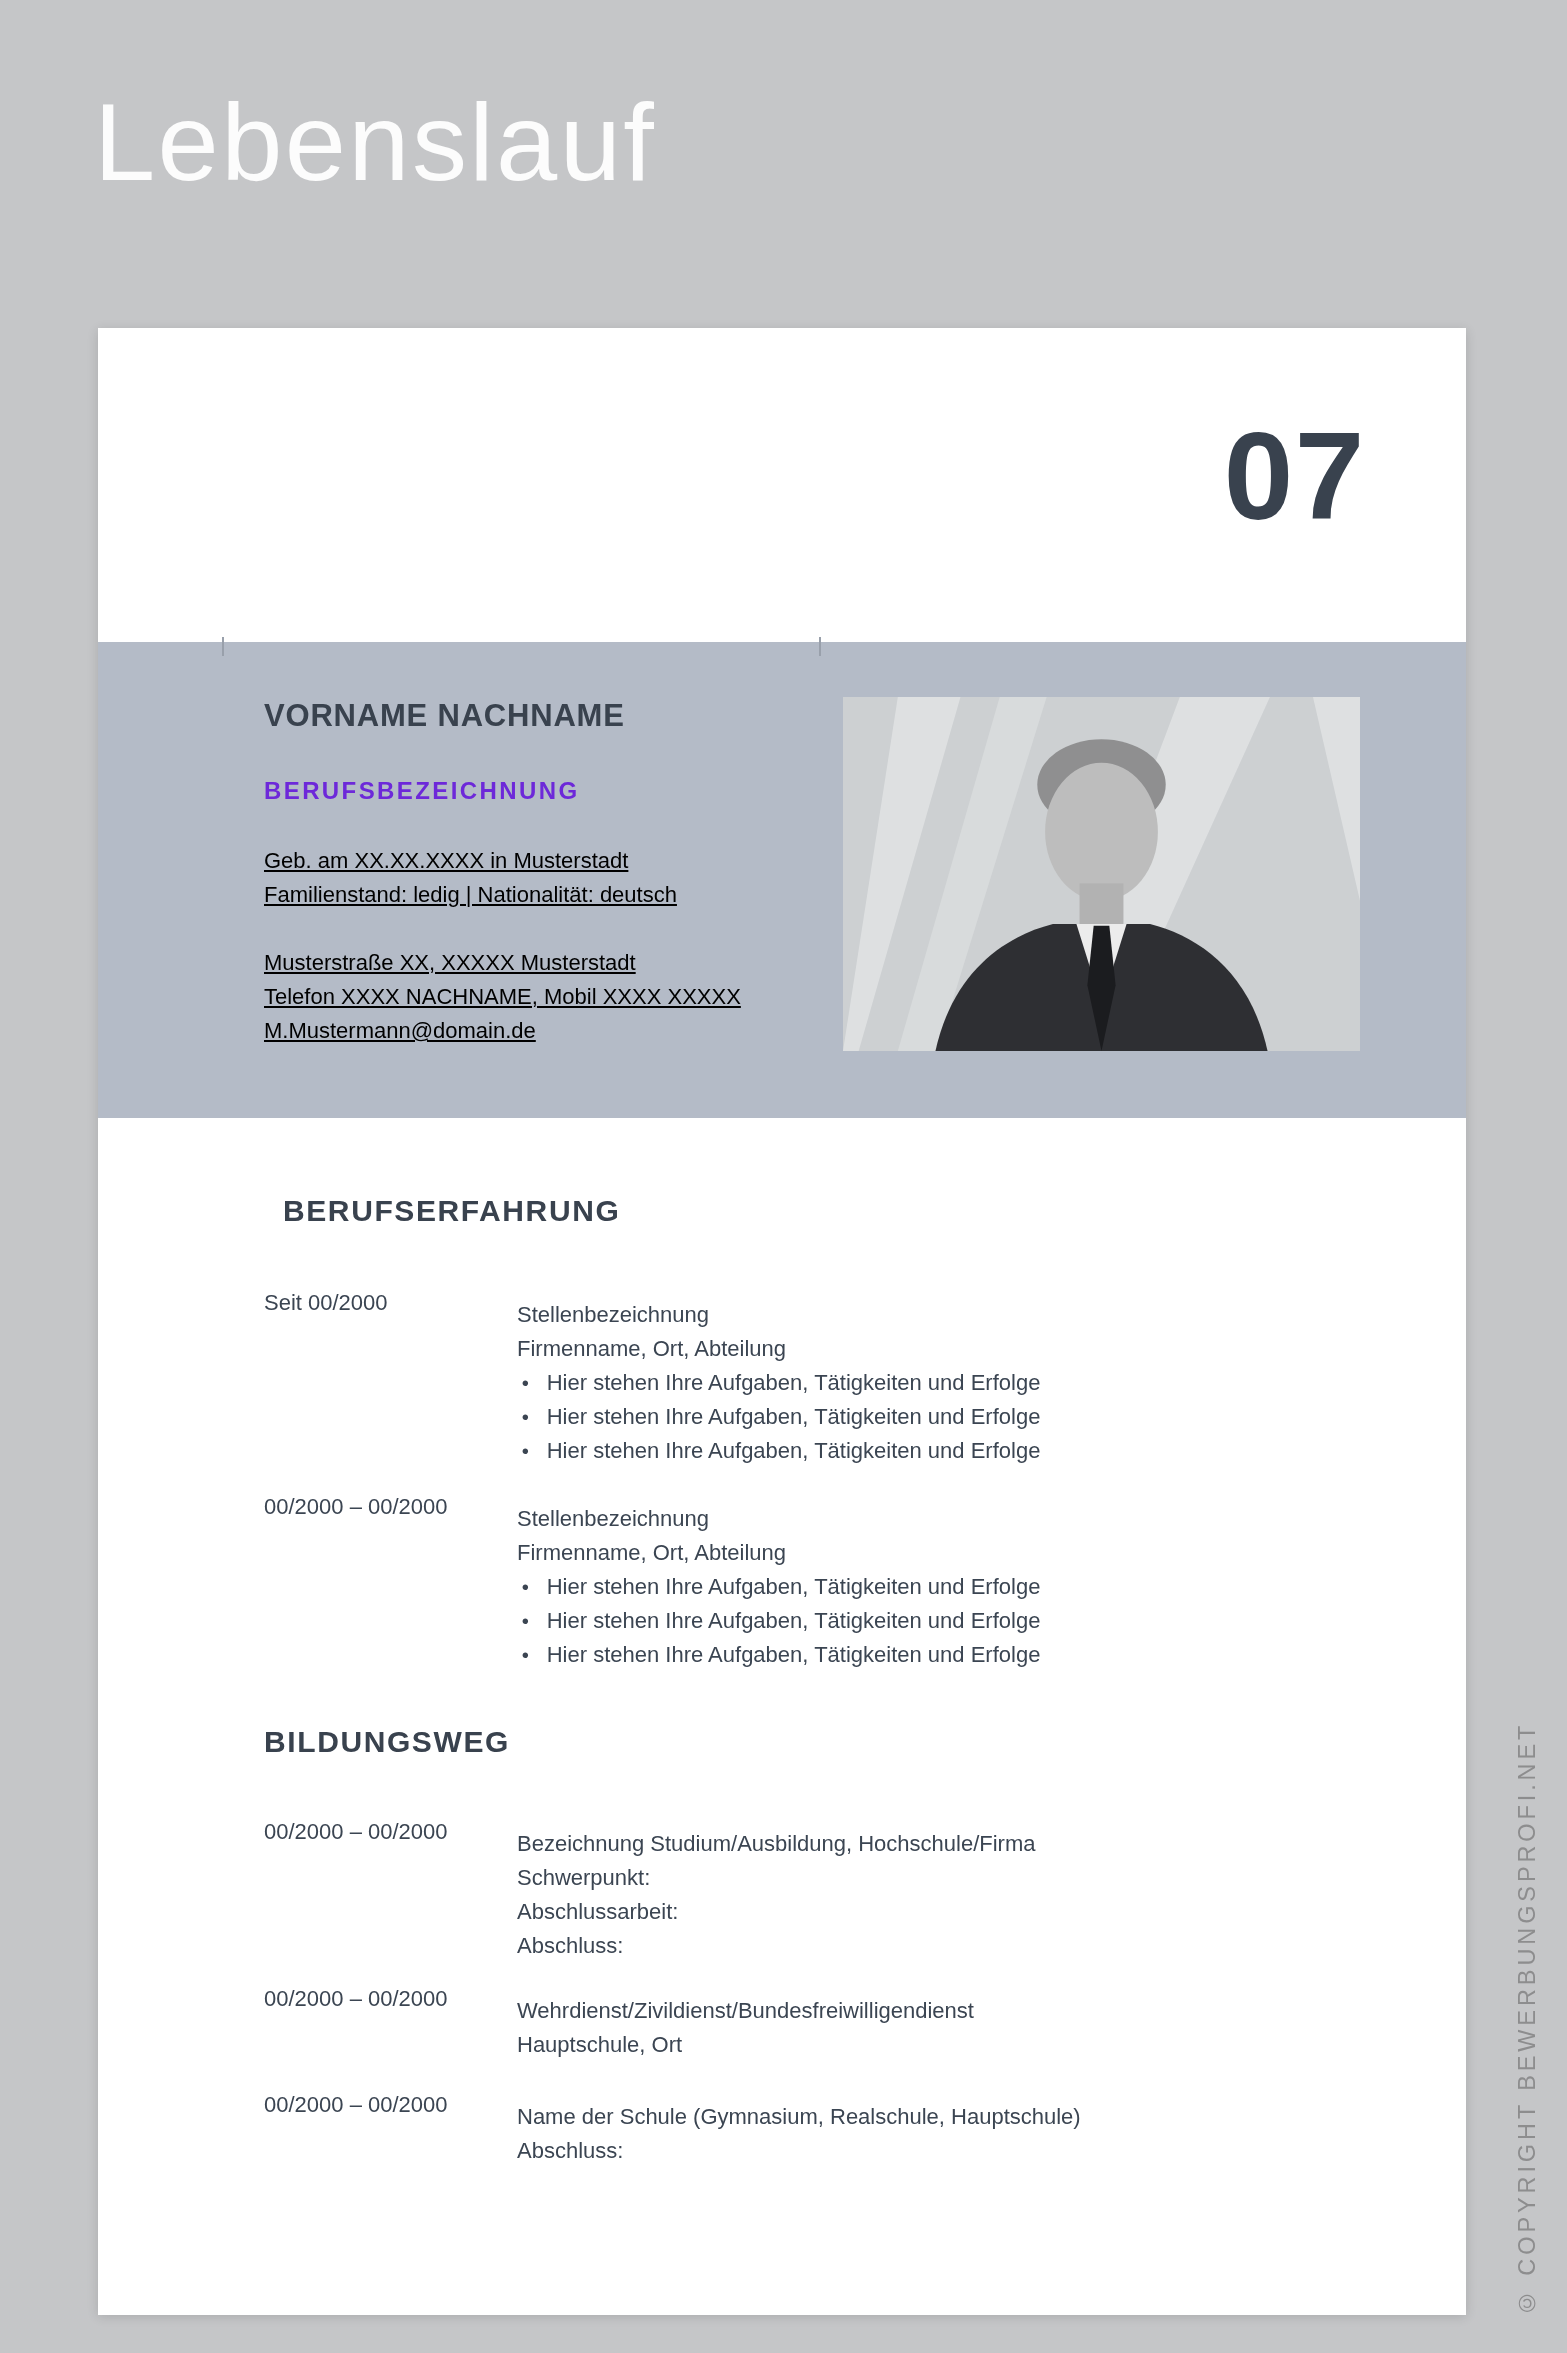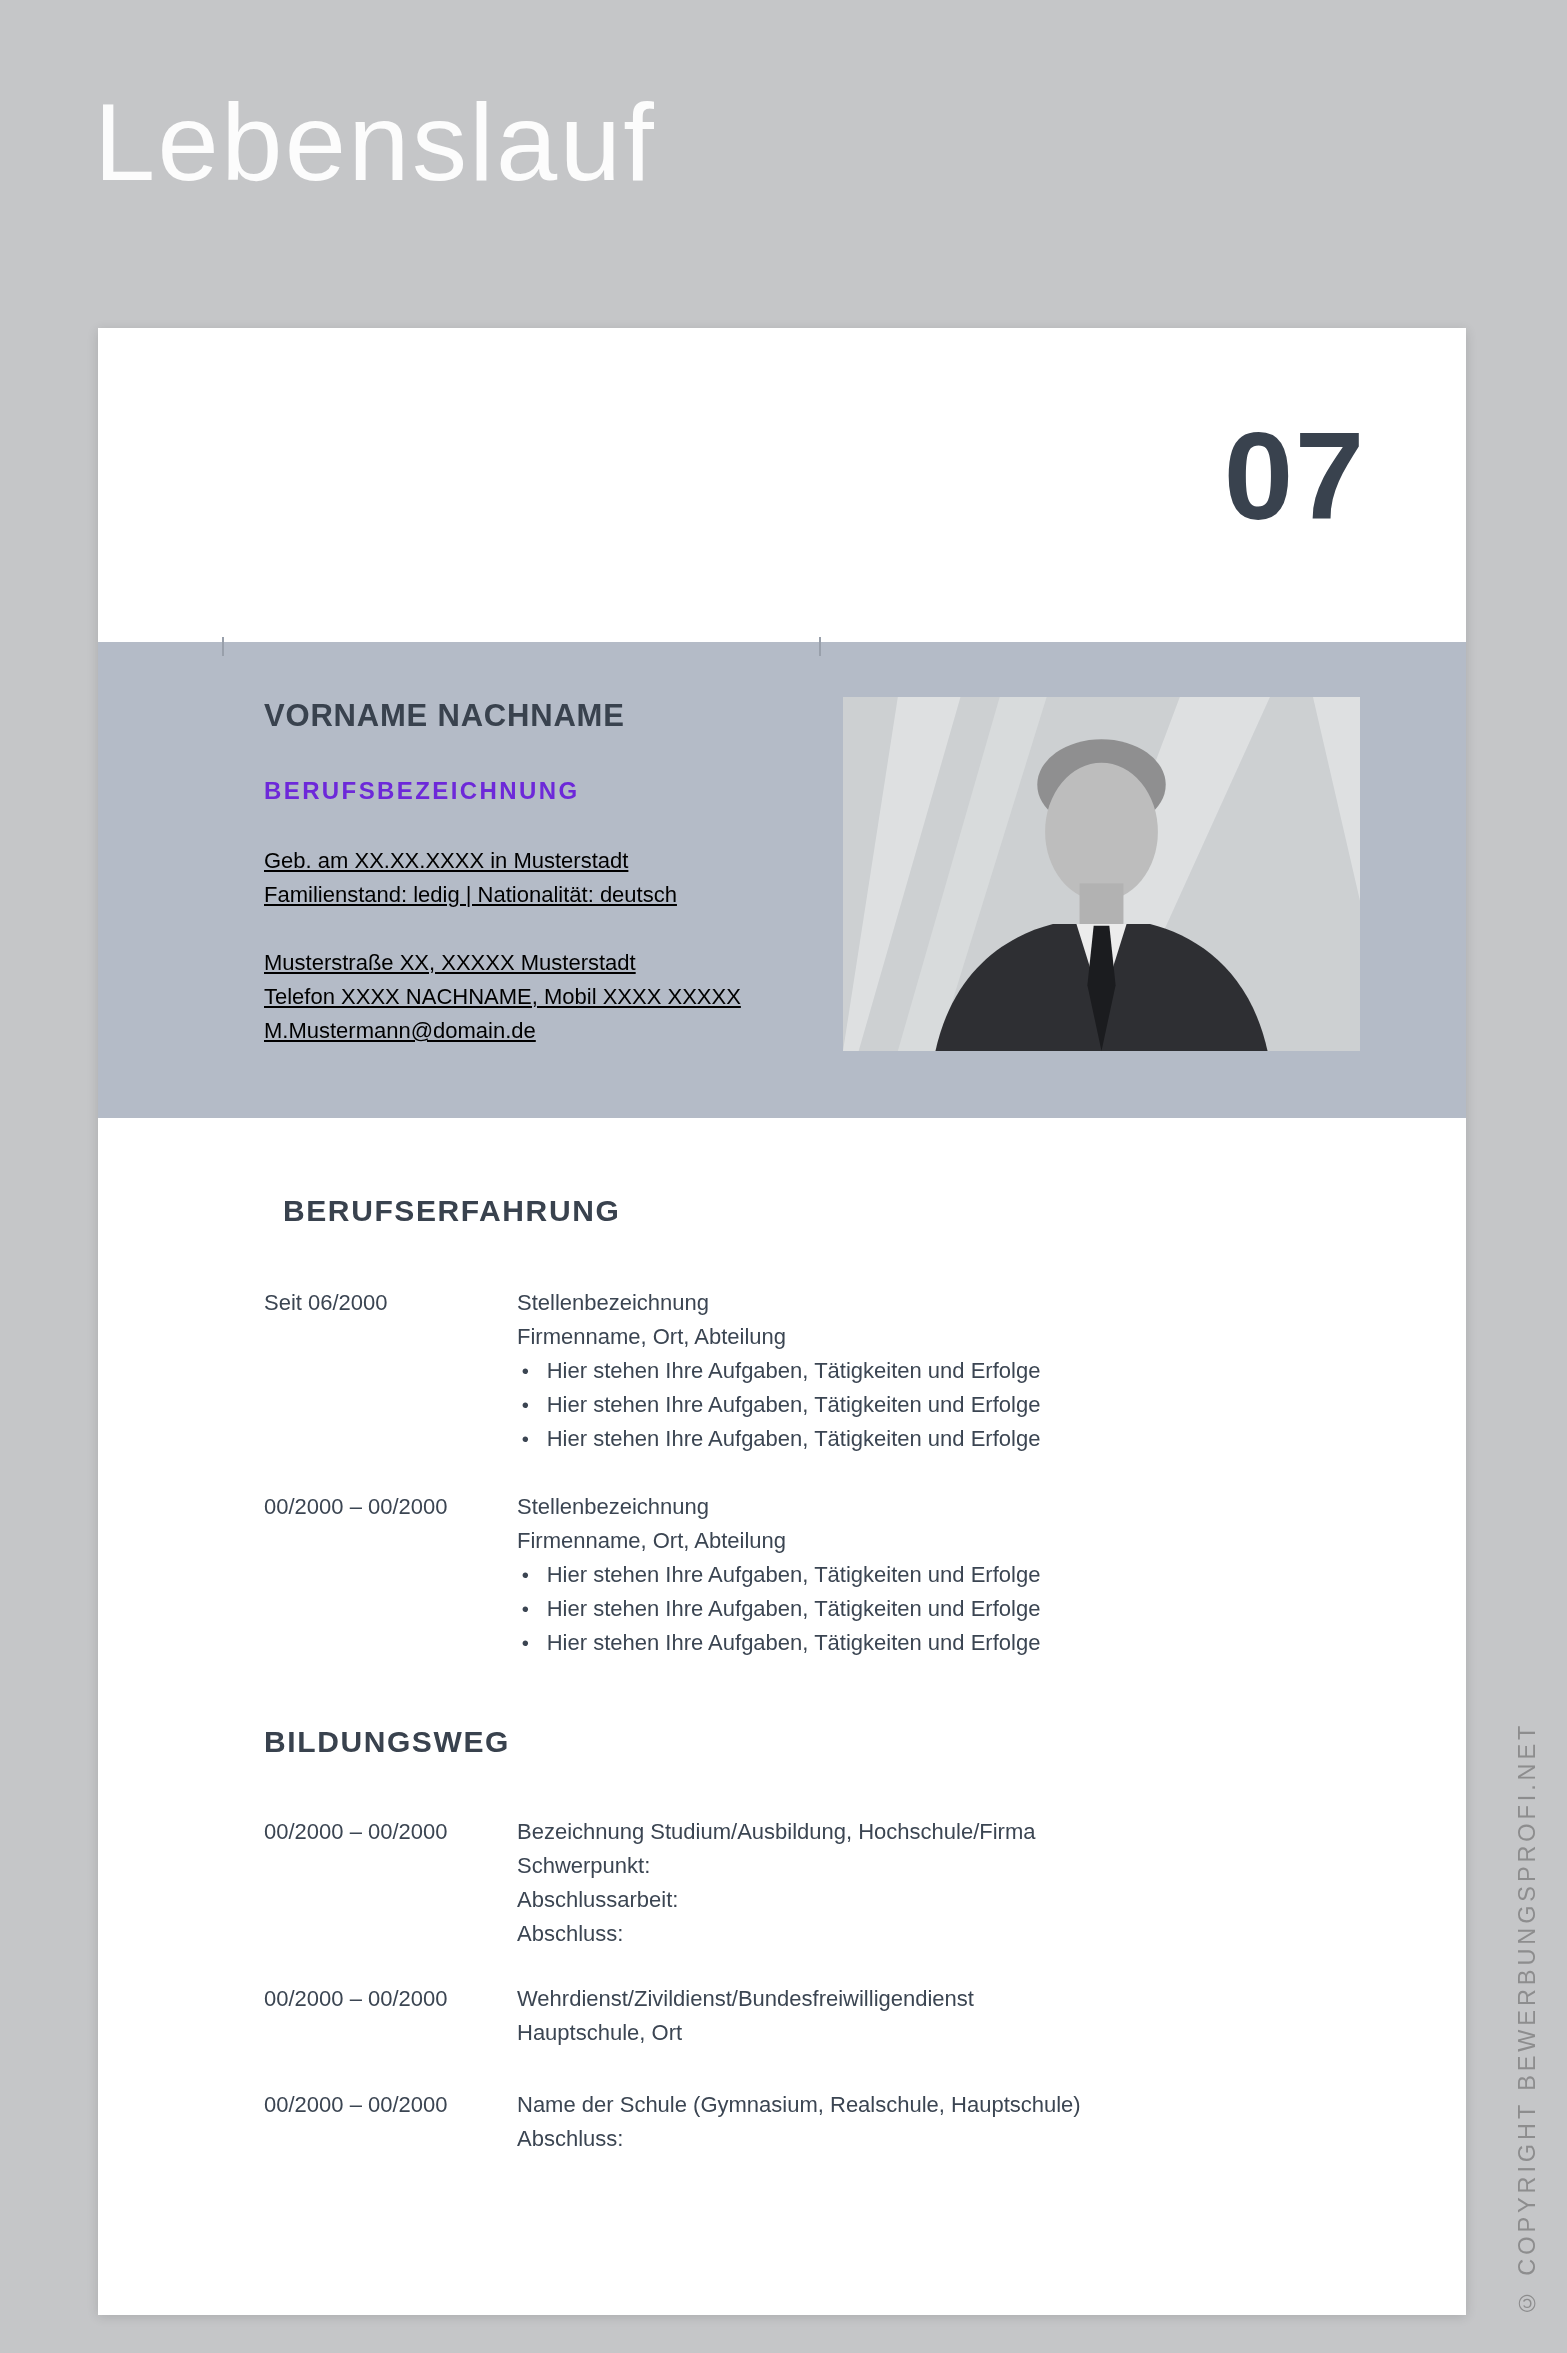--- a/index.html
+++ b/index.html
@@ -62,21 +62,21 @@
     display:flex; align-items:flex-start;
     font-size:22px; line-height:34px; color:#3b4552;
   }
   .row-exp1 { top:958px; }
   .row-exp2 { top:1162px; }
   .row-edu1 { top:1487px; }
   .row-edu2 { top:1654px; }
   .row-edu3 { top:1760px; }
 
   .col-period { width:253px; flex:0 0 253px; }
-  .col-body { flex:1; }
+  .col-body { flex:1;margin-top:12px; }
 
   .bullet-line { display:flex; }
   .bullet-line::before {
     content:"\2022";
     flex:0 0 25px; text-align:left; padding-left:4.7px;
     font-size:20.4px; color:#3b4552;
   }
 
   .watermark {
     position:absolute; left:1514px; top:1658px; height:658px;
@@ -130,21 +130,21 @@
           <path d="M118,452 C140,352 205,306 268,290 L392,290 C455,306 520,352 542,452 Z" fill="#2e2f33"></path>
           <polygon points="298,290 362,290 330,392" fill="#ececec"></polygon>
           <polygon points="320,292 340,292 348,368 330,452 312,368" fill="#1b1c1f"></polygon>
         </svg>
       </div>
     </div>
 
     <div class="section-heading heading-exp">BERUFSERFAHRUNG</div>
 
     <div class="row row-exp1">
-      <div class="col-period">Seit 06/2000</div>
+      <div class="col-period">Seit 00/2000</div>
       <div class="col-body">
         <div>Stellenbezeichnung</div>
         <div>Firmenname, Ort, Abteilung</div>
         <div class="bullet-line">
             <span>Hier stehen Ihre Aufgaben, Tätigkeiten und Erfolge</span>
           </div>
         <div class="bullet-line">
             <span>Hier stehen Ihre Aufgaben, Tätigkeiten und Erfolge</span>
           </div>
         <div class="bullet-line">

